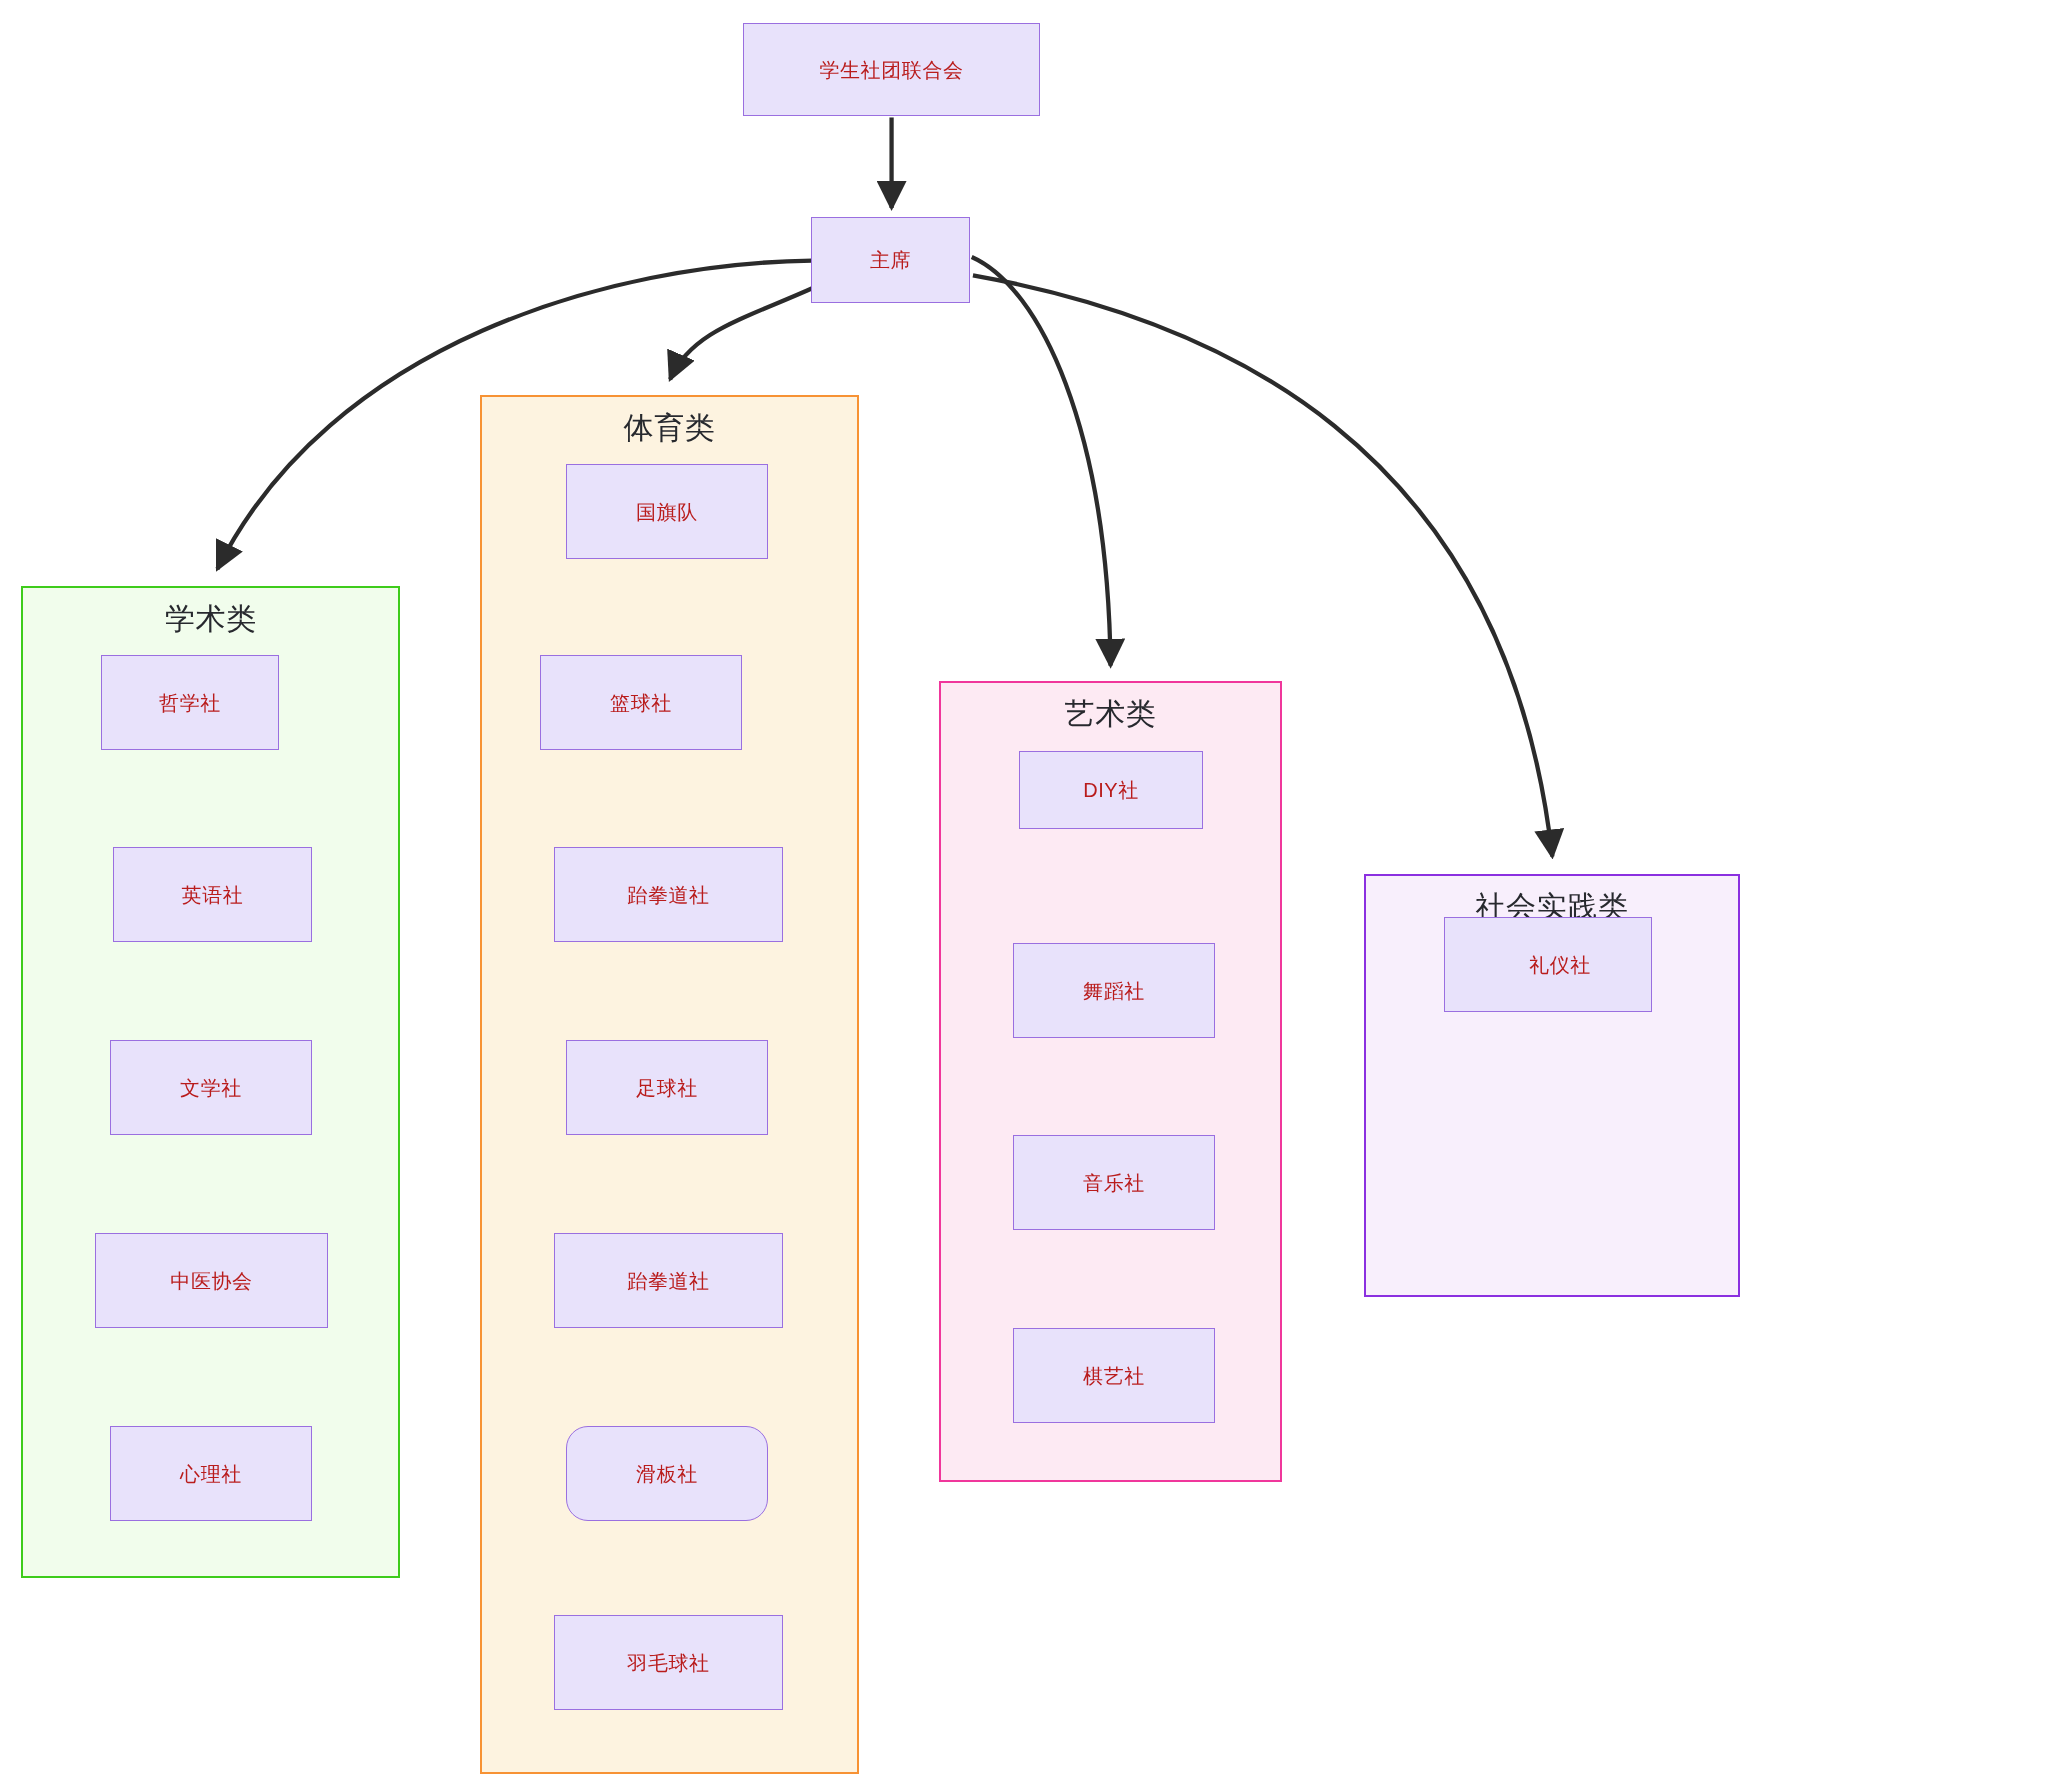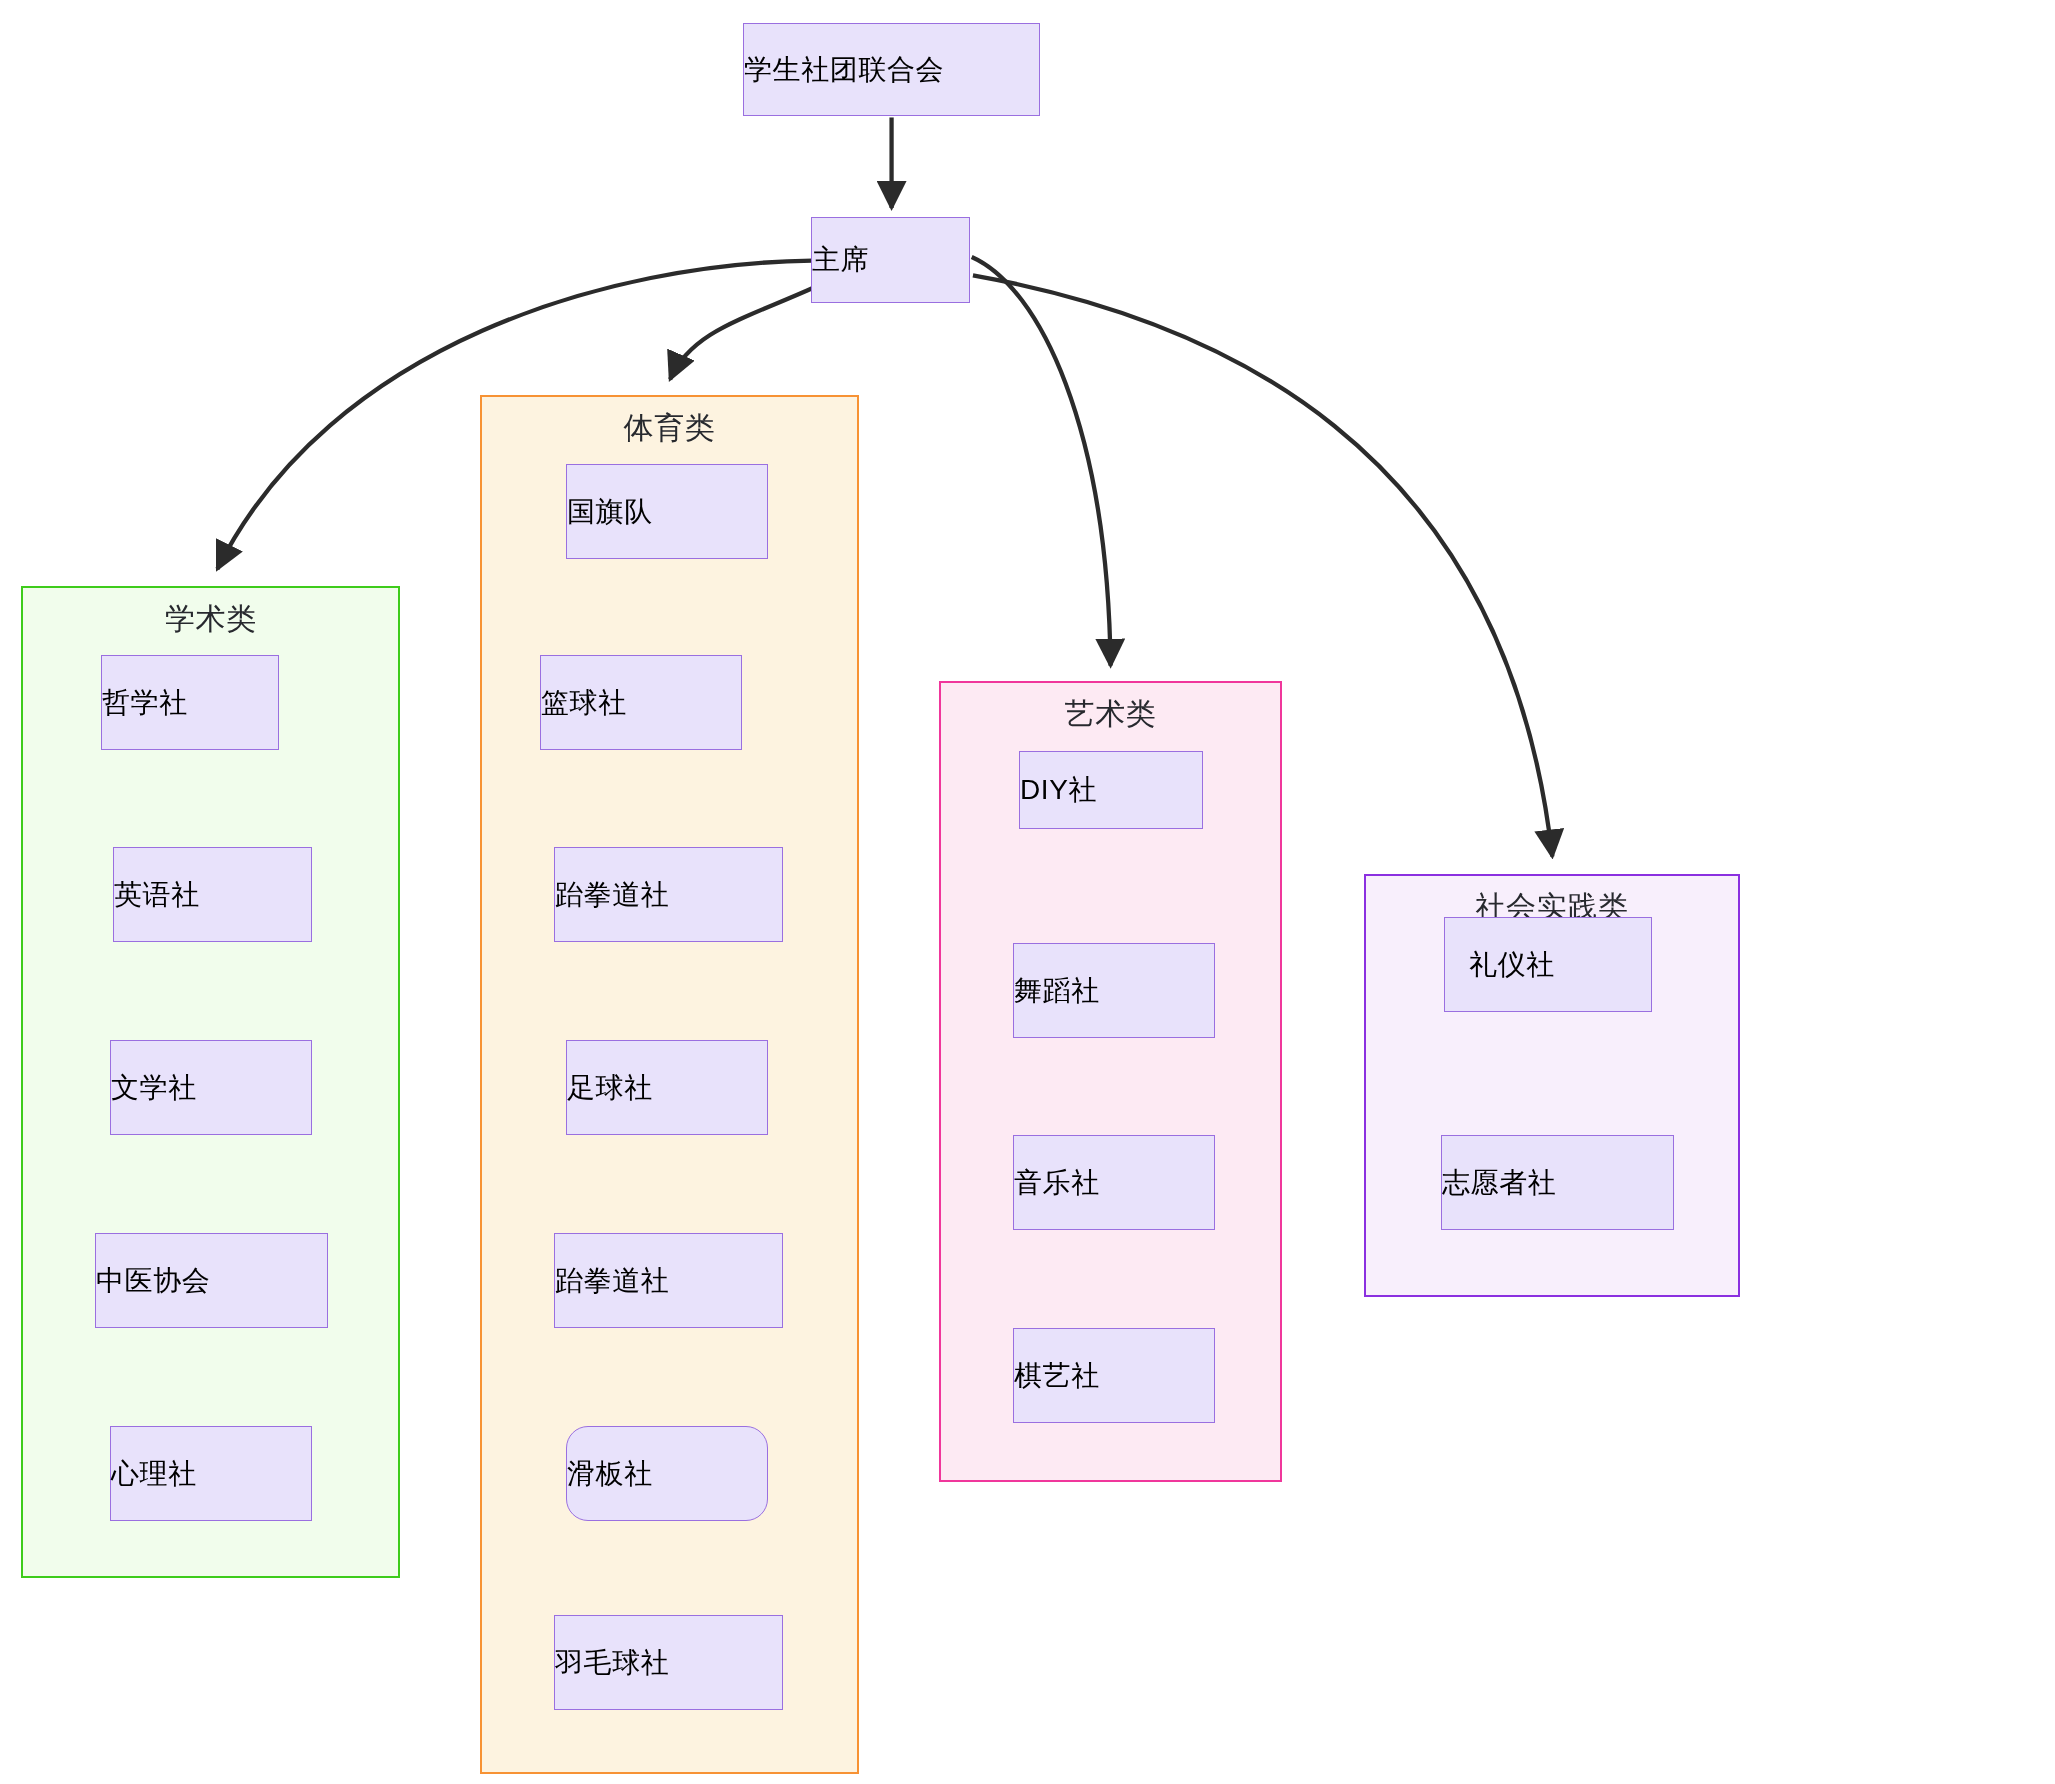--- a/index.html
+++ b/index.html
@@ -6,22 +6,22 @@
   body{
     font-family:"Liberation Sans","DejaVu Sans",sans-serif;
     width:2056px;height:1784px;position:relative;overflow:hidden;
   }
   #stage{position:absolute;left:0;top:0;width:2056px;height:1784px;}
   #edges{position:absolute;left:0;top:0;width:2056px;height:1784px;pointer-events:none;}
 
   .node{
     position:absolute;box-sizing:border-box;
     background:#e8e2fb;border:1.8px solid #9a6fe0;
-    display:flex;align-items:center;justify-content:flex-start;
-    color:#000000;font-size:28px;line-height:1;letter-spacing:0.6px;
+    display:flex;align-items:center;justify-content:center;
+    color:#b91c1c;font-size:20px;line-height:1;letter-spacing:0.6px;
   }
   .cluster{
     position:absolute;box-sizing:border-box;border-width:2.4px;border-style:solid;
   }
   .cluster-label{
     position:absolute;left:0;right:0;top:16px;text-align:center;
     color:#27292e;font-size:30px;line-height:1;letter-spacing:0.6px;
   }
   .c-academic{background:#f1fdec;border-color:#3ecc1b;}
   .c-sports  {background:#fdf3e0;border-color:#f79234;}
@@ -115,18 +115,15 @@
   <div class="node" style="left:1013px;top:1328px;width:202px;height:95px;">
     <span>棋艺社</span>
   </div>
 
   <div class="cluster c-social" style="left:1364px;top:874px;width:376px;height:423px;">
     <div class="cluster-label">社会实践类</div>
   </div>
   <div class="node" style="left:1444px;top:917px;width:208px;height:95px;padding-left:24px;">
     <span>礼仪社</span>
   </div>
-  <div class="node" style="left:1441px;top:1135px;width:233px;height:95px;">
-    <span>志愿者社</span>
-  </div>
 
 </div>
 
 
 </body></html>

